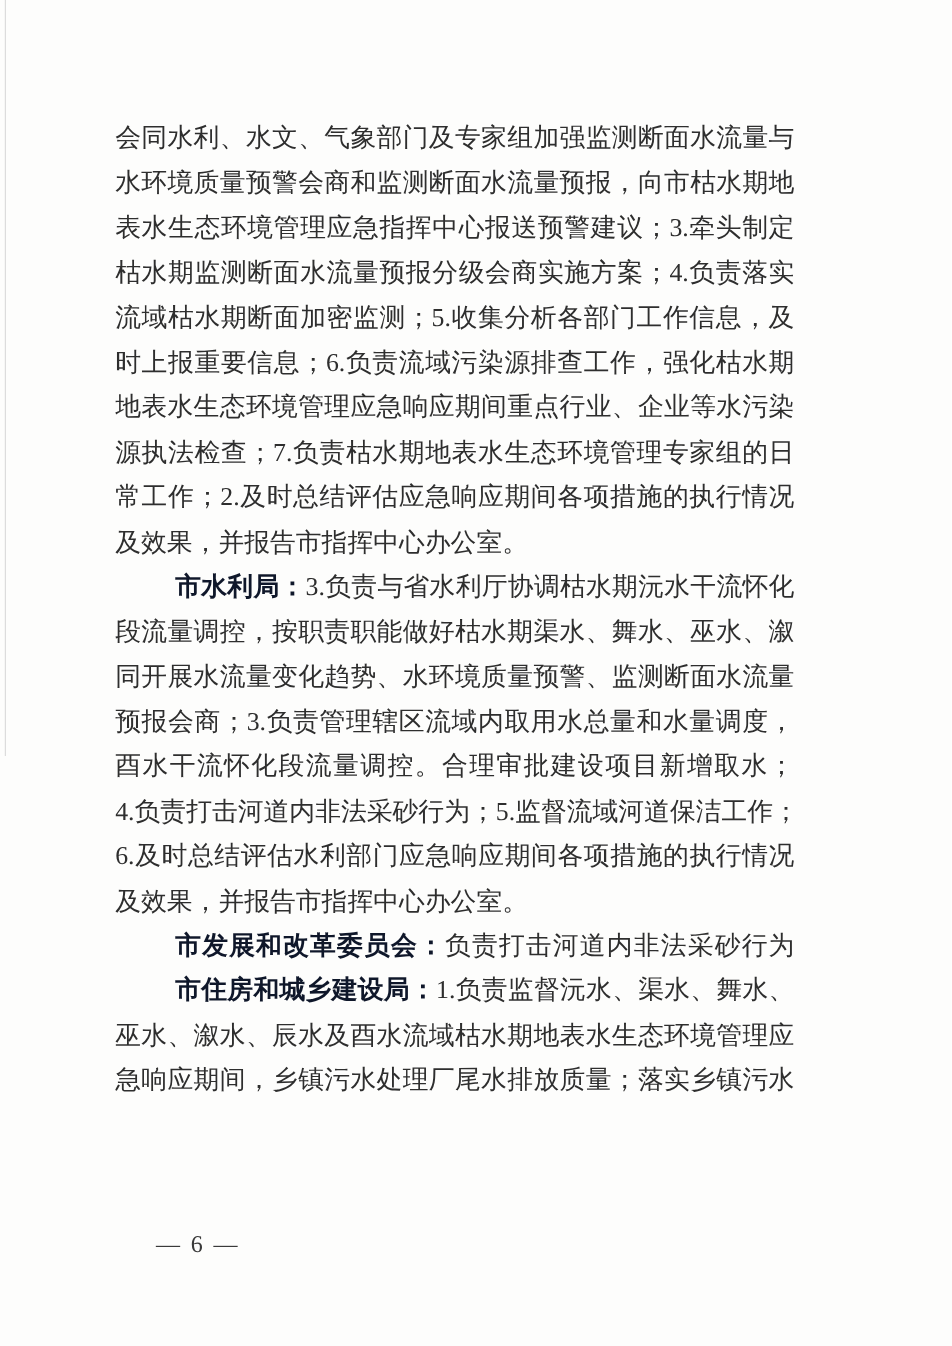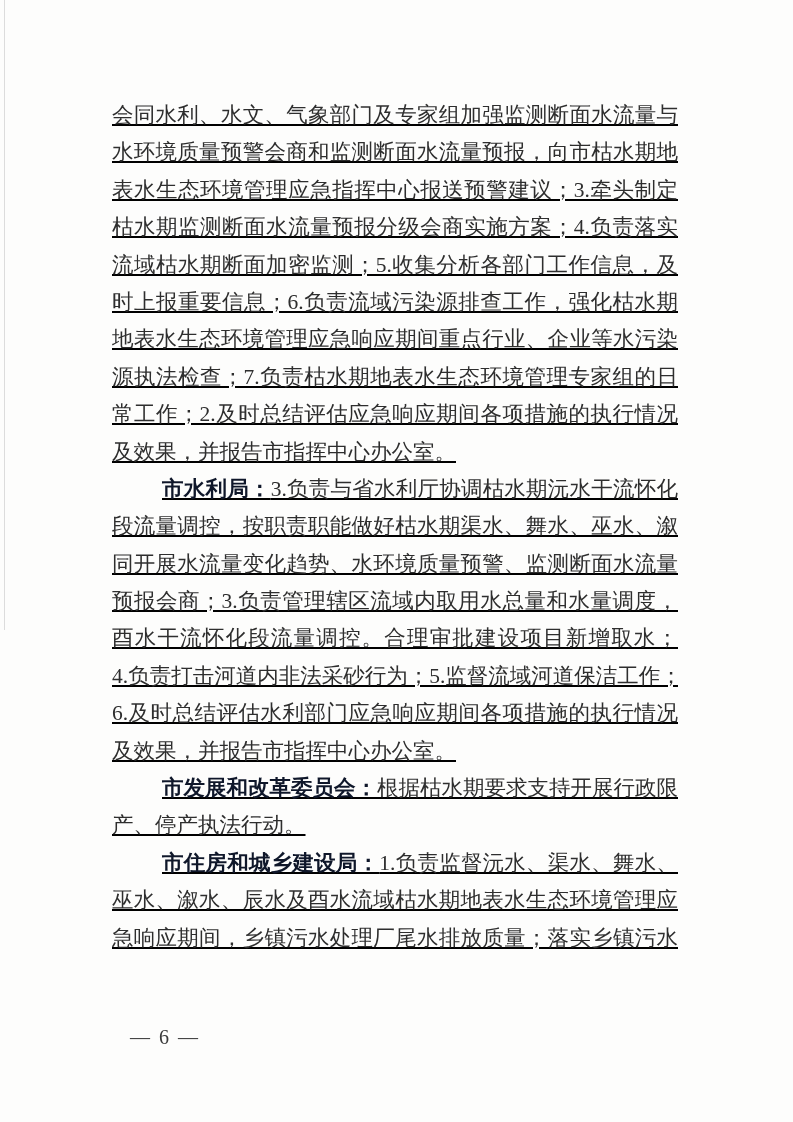--- a/index.html
+++ b/index.html
@@ -18,24 +18,23 @@
   .scan-edge {
     position: absolute;
     left: 4px;
     top: 0;
     width: 1px;
     height: 630px;
     background: #dcdcdc;
   }
   .content {
     position: absolute;
-    left: 112px;
+    left: 96px;
     top: 97px;
     width: 566px;
-    text-decoration: underline;
   }
   .line {
     font-size: 21.5px;
     height: 37.4px;
     line-height: 37.4px;
     color: #2e2e2e;
     text-align: justify;
     text-align-last: justify;
     overflow: hidden;
     white-space: nowrap;
@@ -81,22 +80,21 @@
 
     <div class="line j ind"><span class="hd">市水利局：</span><span>3.负责与省水利厅协调枯水期沅水干流怀化</span></div>
     <div class="line j"><span>段流量调控，按职责职能做好枯水期渠水、舞水、巫水、溆</span></div>
     <div class="line j"><span>同开展水流量变化趋势、水环境质量预警、监测断面水流量</span></div>
     <div class="line j"><span>预报会商；3.负责管理辖区流域内取用水总量和水量调度，</span></div>
     <div class="line j"><span>酉水干流怀化段流量调控。合理审批建设项目新增取水；</span></div>
     <div class="line j"><span>4.负责打击河道内非法采砂行为；5.监督流域河道保洁工作；</span></div>
     <div class="line j"><span>6.及时总结评估水利部门应急响应期间各项措施的执行情况</span></div>
     <div class="line l"><span>及效果，并报告市指挥中心办公室。</span></div>
 
-    <div class="line j ind"><span class="hd">市发展和改革委员会：</span><span>根据枯水期要求支持开展行政限</span></div>
-    <div class="line l"><span>产、停产执法行动。</span></div>
+    <div class="line j ind"><span class="hd">市发展和改革委员会：</span><span>负责打击河道内非法采砂行为</span></div>
 
     <div class="line j ind"><span class="hd">市住房和城乡建设局：</span><span>1.负责监督沅水、渠水、舞水、</span></div>
     <div class="line j"><span>巫水、溆水、辰水及酉水流域枯水期地表水生态环境管理应</span></div>
     <div class="line j"><span>急响应期间，乡镇污水处理厂尾水排放质量；落实乡镇污水</span></div>
   </div>
 
   <div class="footer">— 6 —</div>
 </div>
 
 </body></html>

